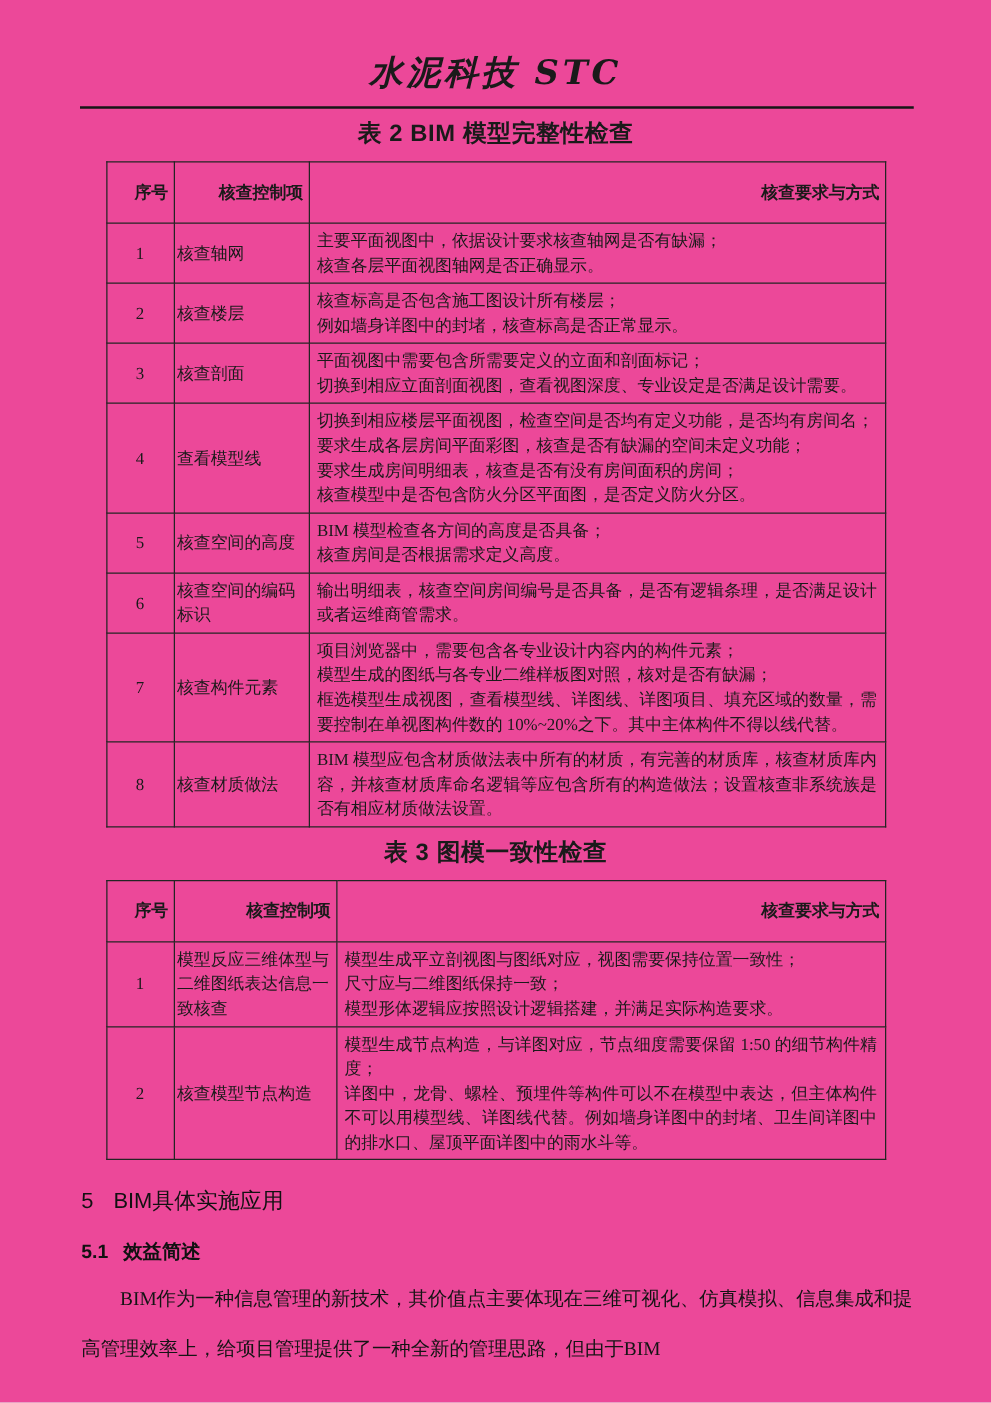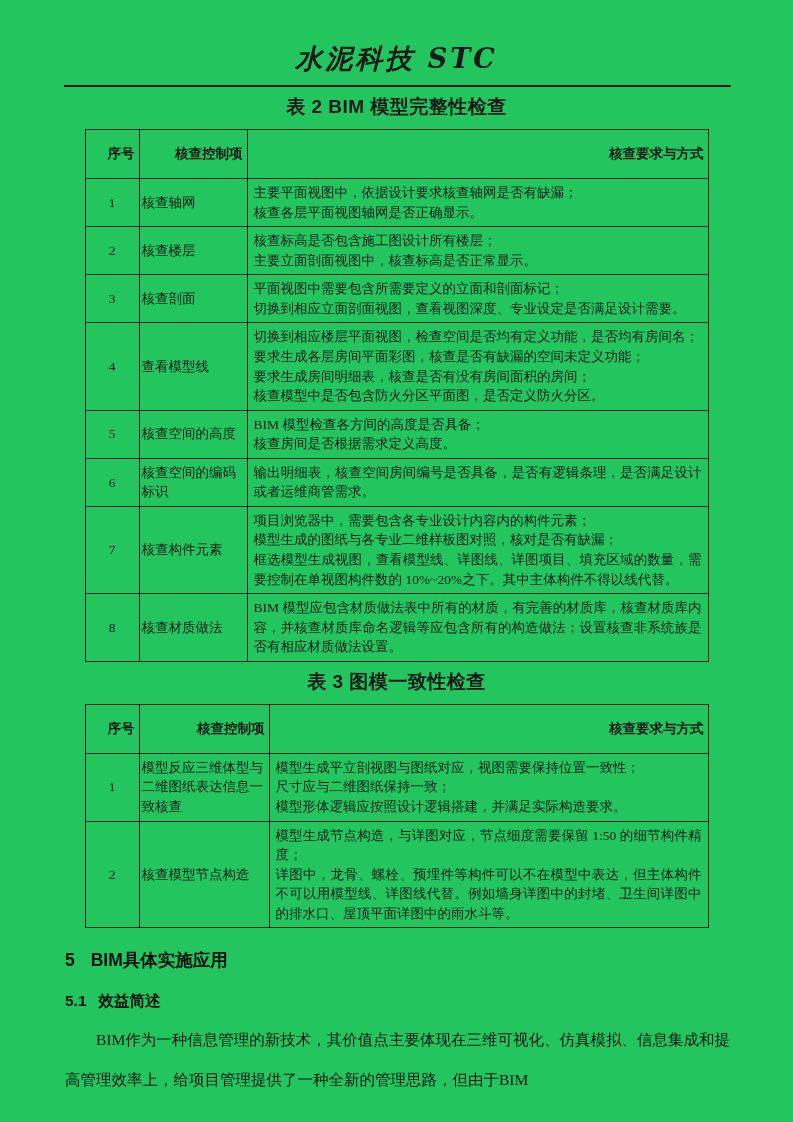--- a/index.html
+++ b/index.html
@@ -1,18 +1,18 @@
 <!DOCTYPE html>
 <html lang="zh"><head>
 <meta charset="utf-8">
 <style>
   html,body{margin:0;padding:0;background:#e8e8e8;}
   .page{
     width:793px;height:1122px;margin:0 auto;position:relative;
-    background:#22c55e;color:#1a1a1a;overflow:hidden;
+    background:#ec4899;color:#1a1a1a;overflow:hidden;
     font-family:"Liberation Serif","DejaVu Serif",serif;
   }
   
   .journal-title{
     padding-top:42px;text-align:center;
     font-family:"DejaVu Serif","Liberation Serif",serif;
     font-style:italic;font-weight:bold;font-size:27px;
     letter-spacing:3px;line-height:34px;
   }
   .header-rule{margin:9px 62px 0 64px;border-top:2px solid #161616;height:0;}
@@ -36,21 +36,21 @@
   .col-no{width:54px;}
   .col-item{width:108px;}
   .t3-col-item{width:130px;}
   .c-no{text-align:center;padding:3px 2px;}
   .c-item{text-align:left;padding:3px 2px;}
   .c-req{text-align:justify;padding:4px 6px;white-space:pre-line;}
   
   .section-heading{
     margin:20px 0 0 65px;
     font-family:"Liberation Sans","DejaVu Sans",sans-serif;
-    font-weight:bold;font-size:17.5px;color:#111;
+    font-weight:normal;font-size:17.5px;color:#111;
   }
   .section-heading .sec-num{margin-right:16px;}
   .subsection-heading{
     margin:19px 0 0 65px;
     font-family:"Liberation Sans","DejaVu Sans",sans-serif;
     font-weight:bold;font-size:15.5px;color:#111;
   }
   .subsection-heading .sec-num{margin-right:12px;}
   .body-paragraph{
     margin:8px 63px 0 65px;
@@ -99,21 +99,21 @@
         <tr>
           <td class="c-no">1</td>
           <td class="c-item">核查轴网</td>
           <td class="c-req">主要平面视图中，依据设计要求核查轴网是否有缺漏；
 核查各层平面视图轴网是否正确显示。</td>
         </tr>
         <tr>
           <td class="c-no">2</td>
           <td class="c-item">核查楼层</td>
           <td class="c-req">核查标高是否包含施工图设计所有楼层；
-主要立面剖面视图中，核查标高是否正常显示。</td>
+例如墙身详图中的封堵，核查标高是否正常显示。</td>
         </tr>
         <tr>
           <td class="c-no">3</td>
           <td class="c-item">核查剖面</td>
           <td class="c-req">平面视图中需要包含所需要定义的立面和剖面标记；
 切换到相应立面剖面视图，查看视图深度、专业设定是否满足设计需要。</td>
         </tr>
         <tr>
           <td class="c-no">4</td>
           <td class="c-item">查看模型线</td>

